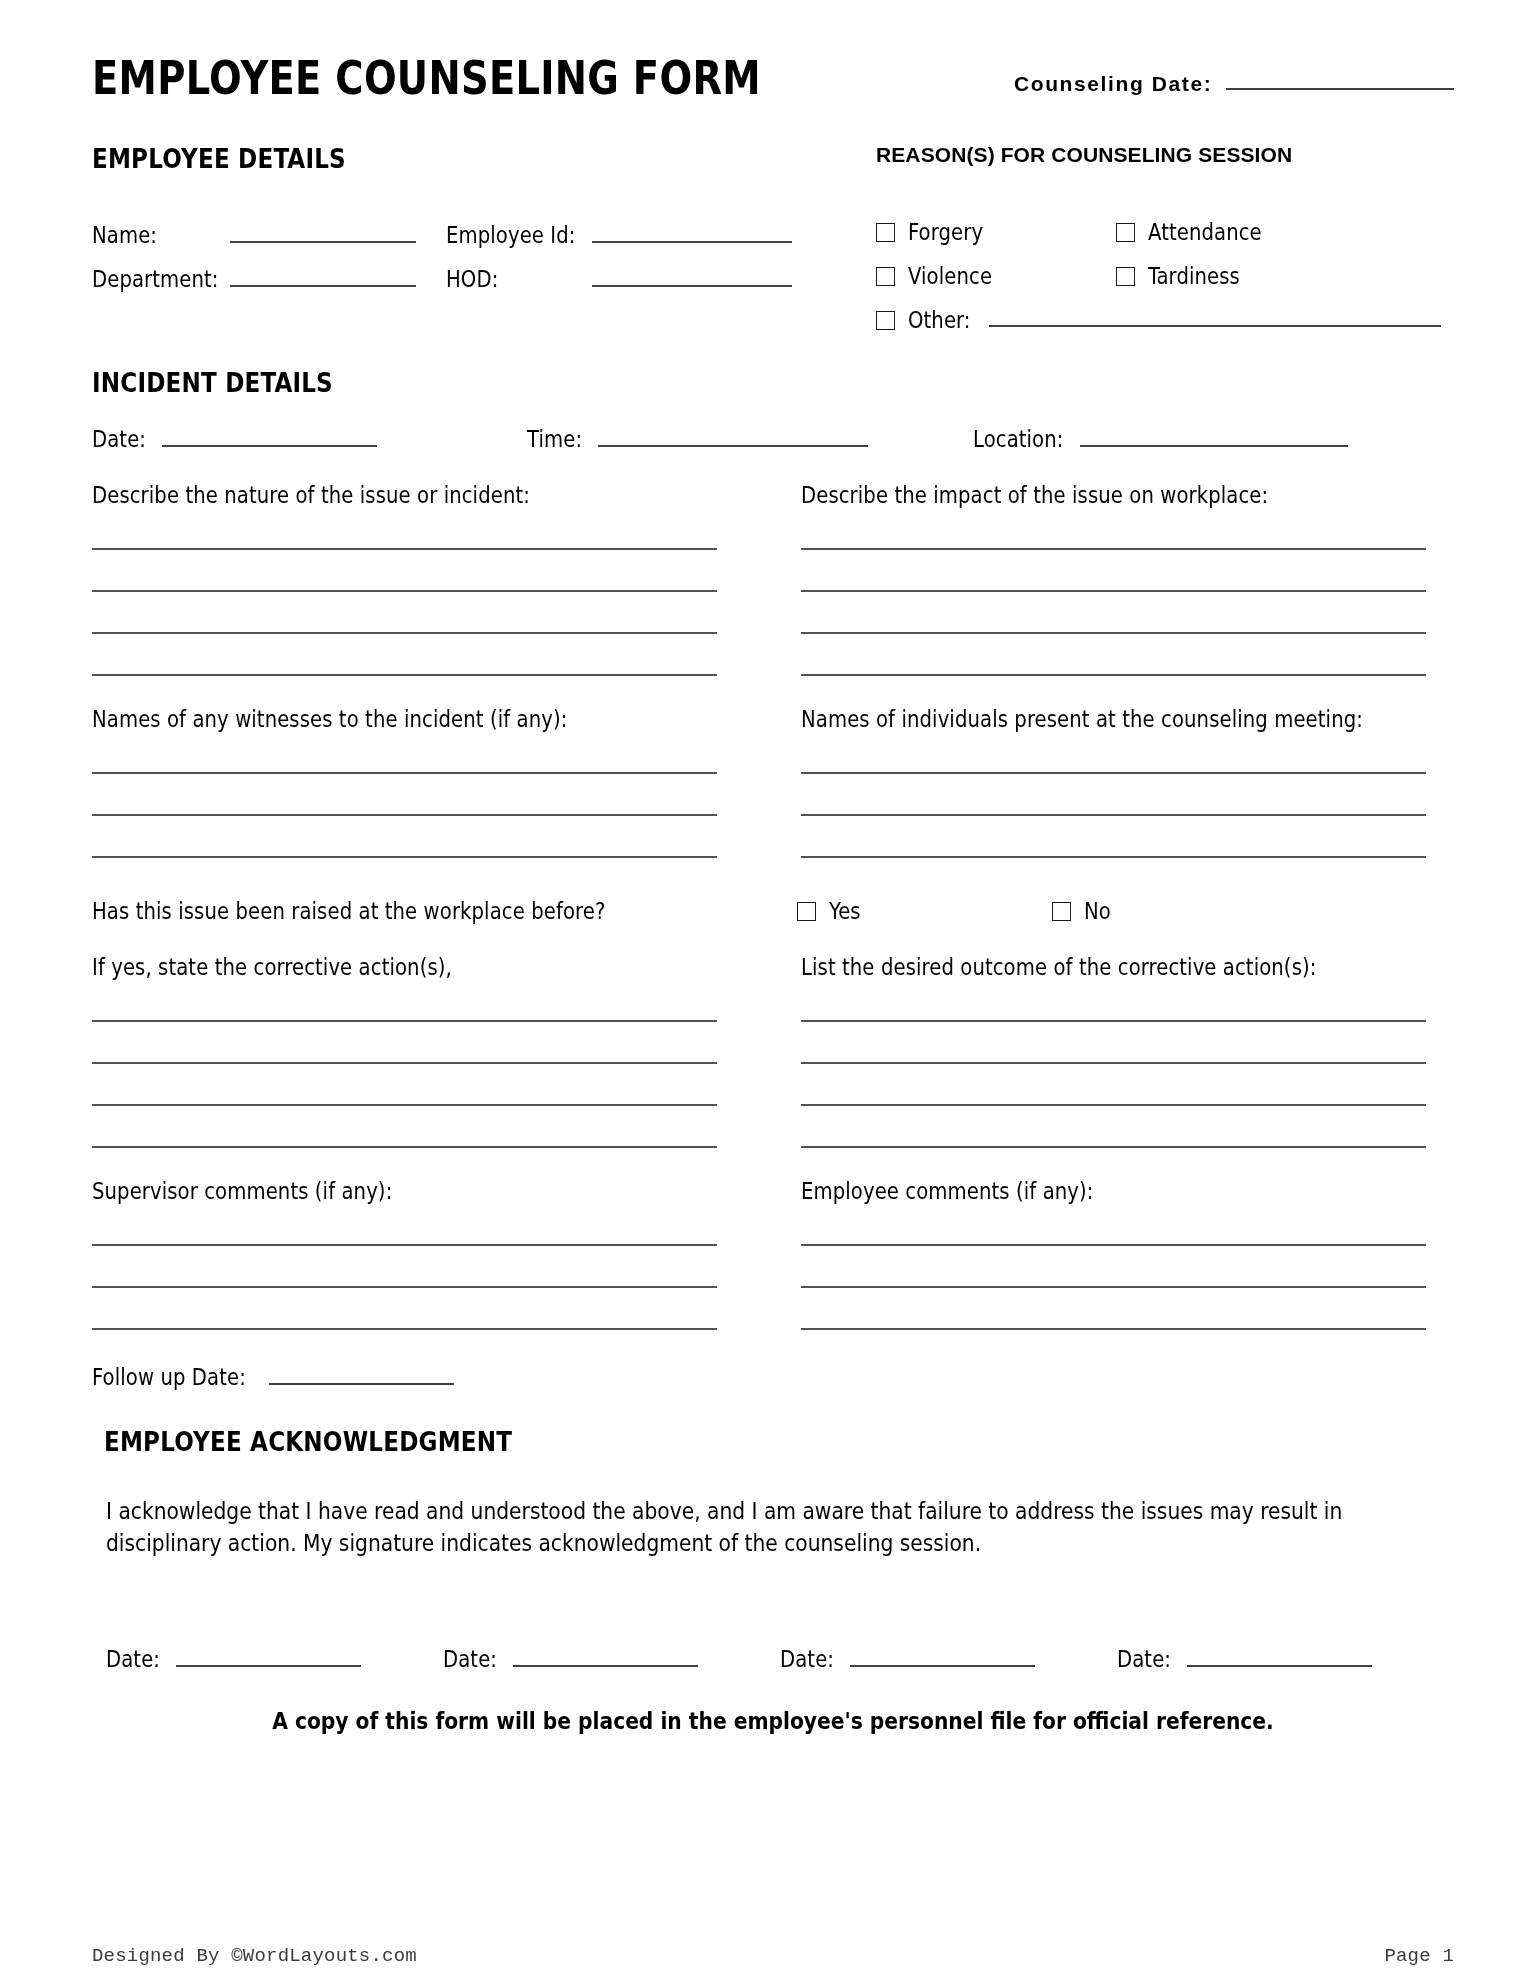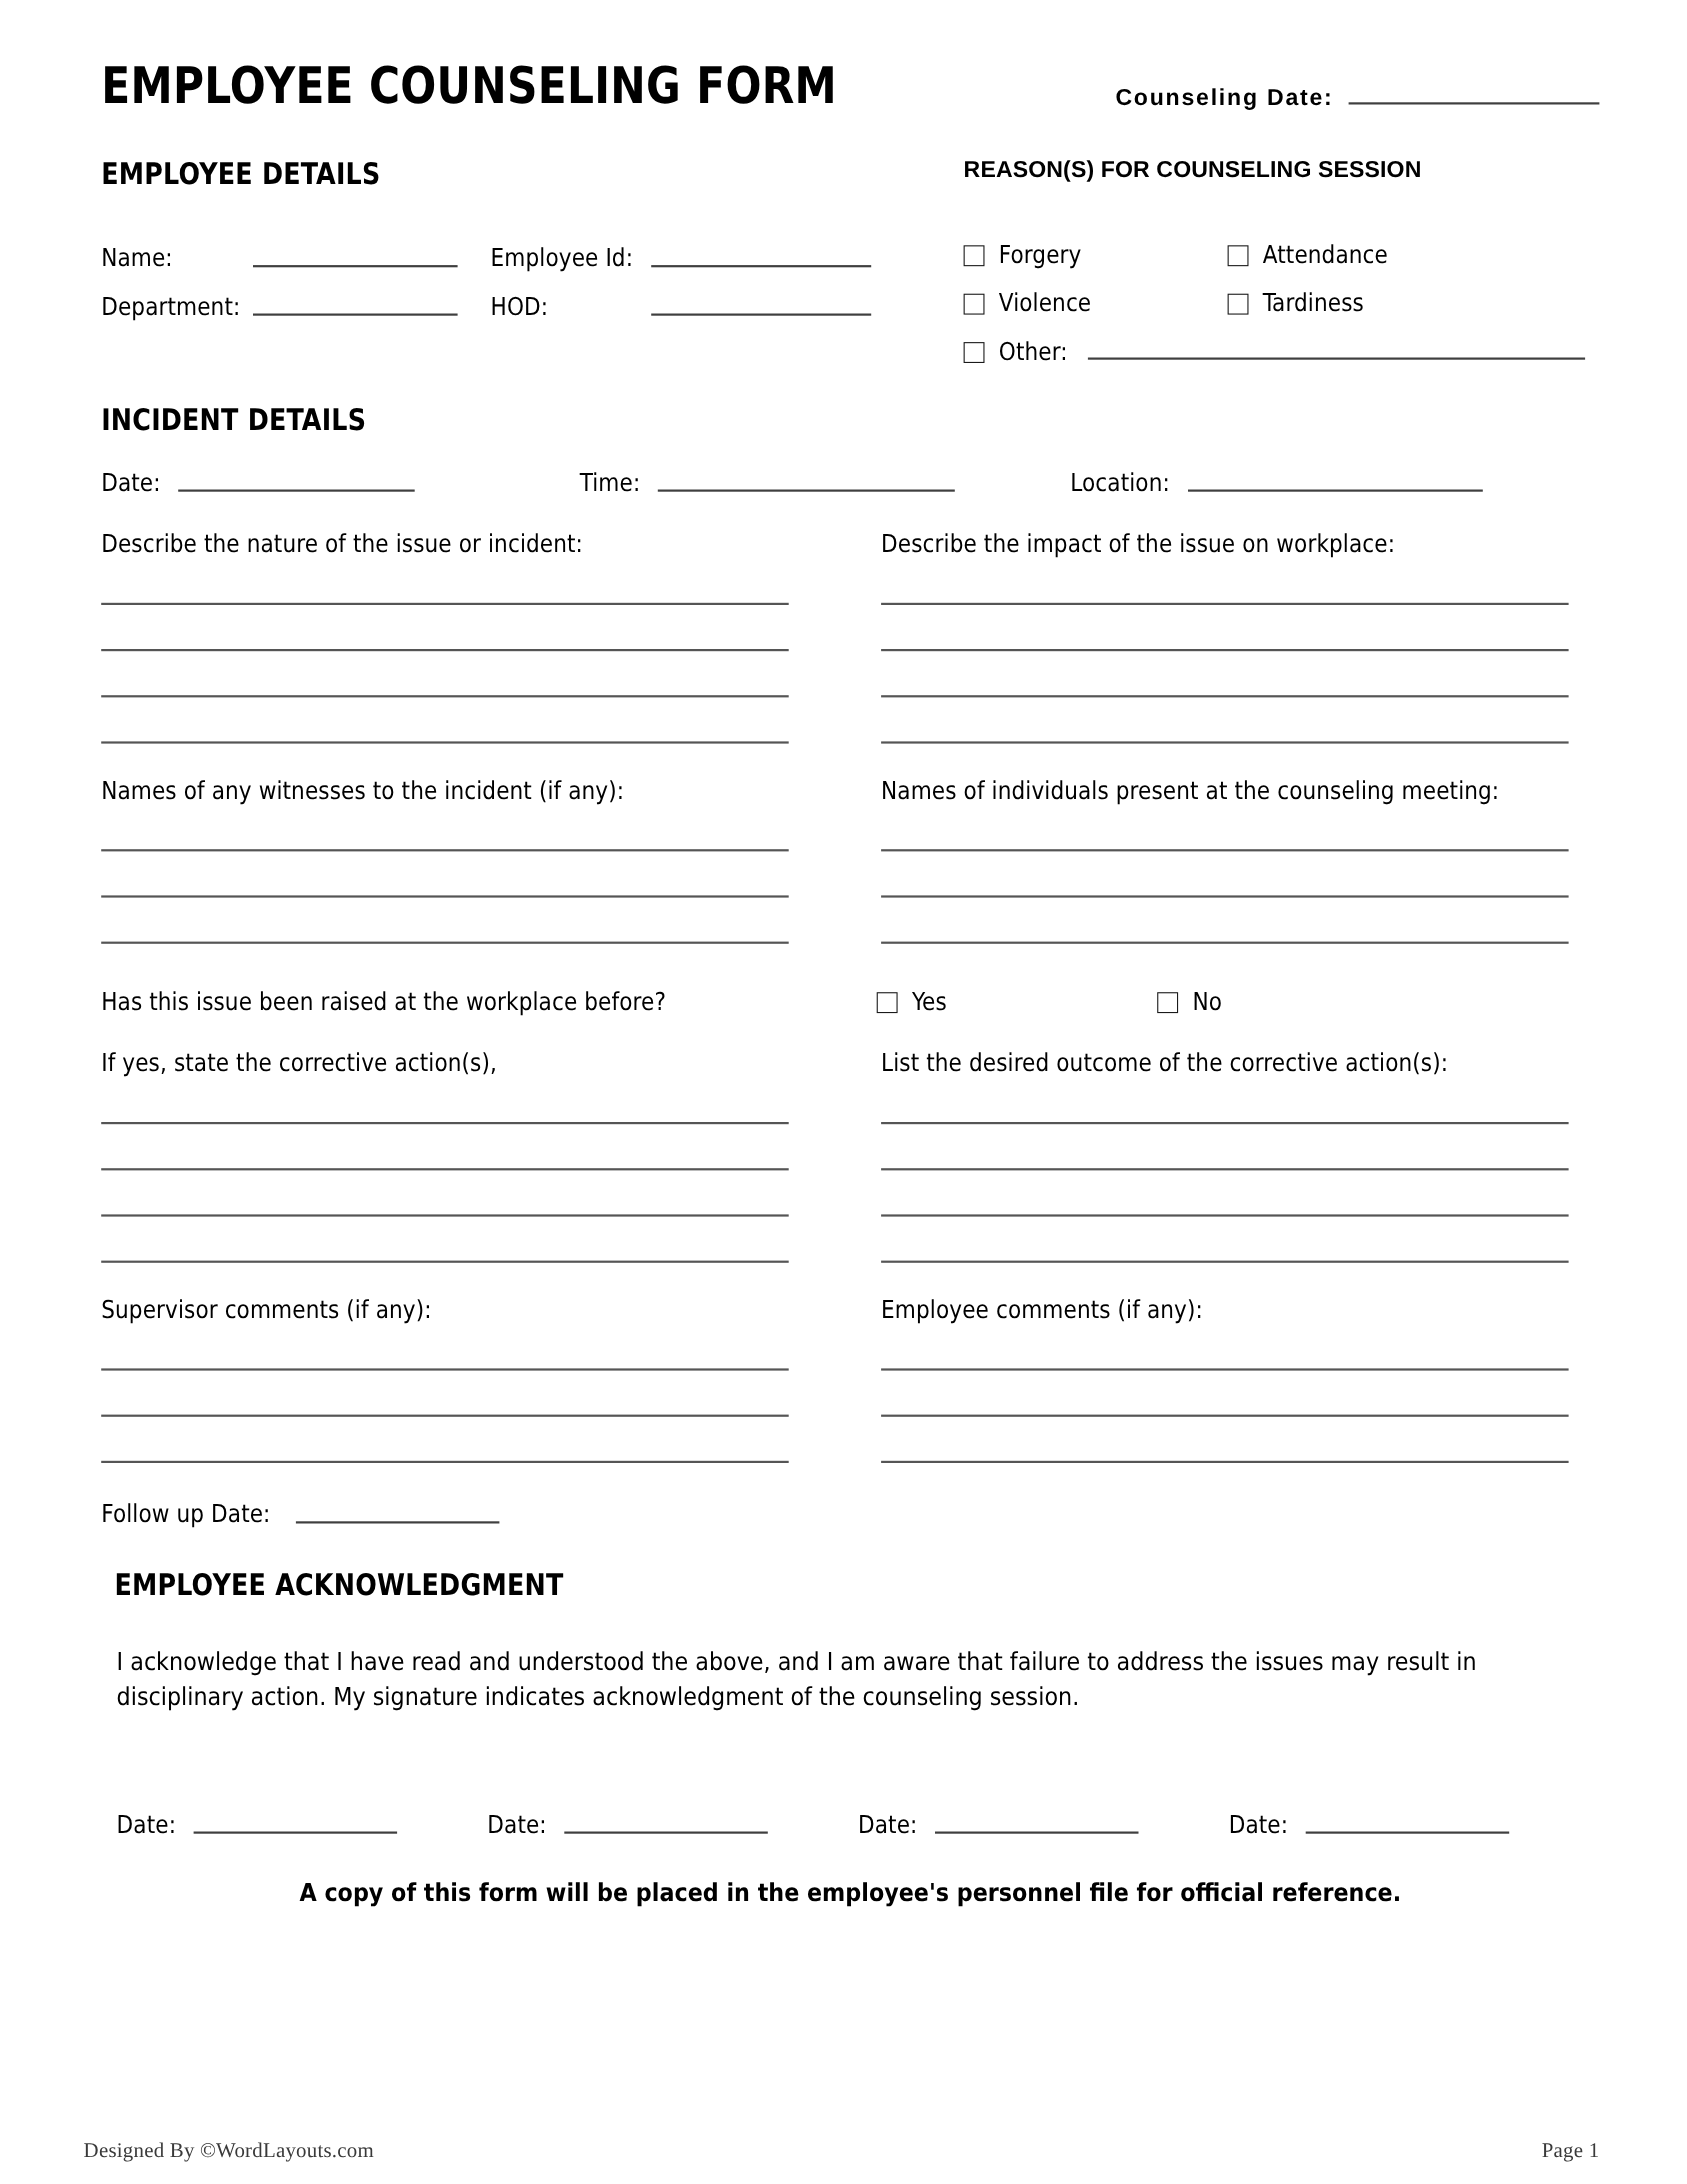--- a/index.html
+++ b/index.html
@@ -36,21 +36,21 @@
   }
   .rule-thin {
     border-bottom: 2px solid #555555;
     height: 0;
     width: 100%;
   }
 
   
   .header {
     display: flex;
-    align-items: flex-end;
+    align-items: center;
     justify-content: space-between;
   }
   .form-title {
     font-family: "DejaVu Sans Condensed", "Liberation Sans Narrow", "Liberation Sans", sans-serif;
     font-size: 46px;
     font-weight: bold;
     letter-spacing: 0.3px;
     line-height: 1;
     white-space: nowrap;
     transform: scaleX(0.93);
@@ -222,27 +222,27 @@
   
   .notice {
     margin-top: 36px;
     text-align: center;
     font-family: "Liberation Sans Narrow", "DejaVu Sans Condensed", "Liberation Sans", sans-serif;
     font-size: 22.5px;
     font-weight: bold;
   }
   .page-footer {
     position: absolute;
-    left: 76px;
+    left: 92px;
     right: 80px;
     bottom: 18px;
     display: flex;
     justify-content: space-between;
     align-items: baseline;
-    font-family: Liberation Serif, serif;
+    font-family: Liberation Mono, monospace;
     font-size: 19px;
     color: #3a3a3a;
     letter-spacing: 0.2px;
   }
 </style>
 </head>
 <body>
 
 <div class="page">
 

